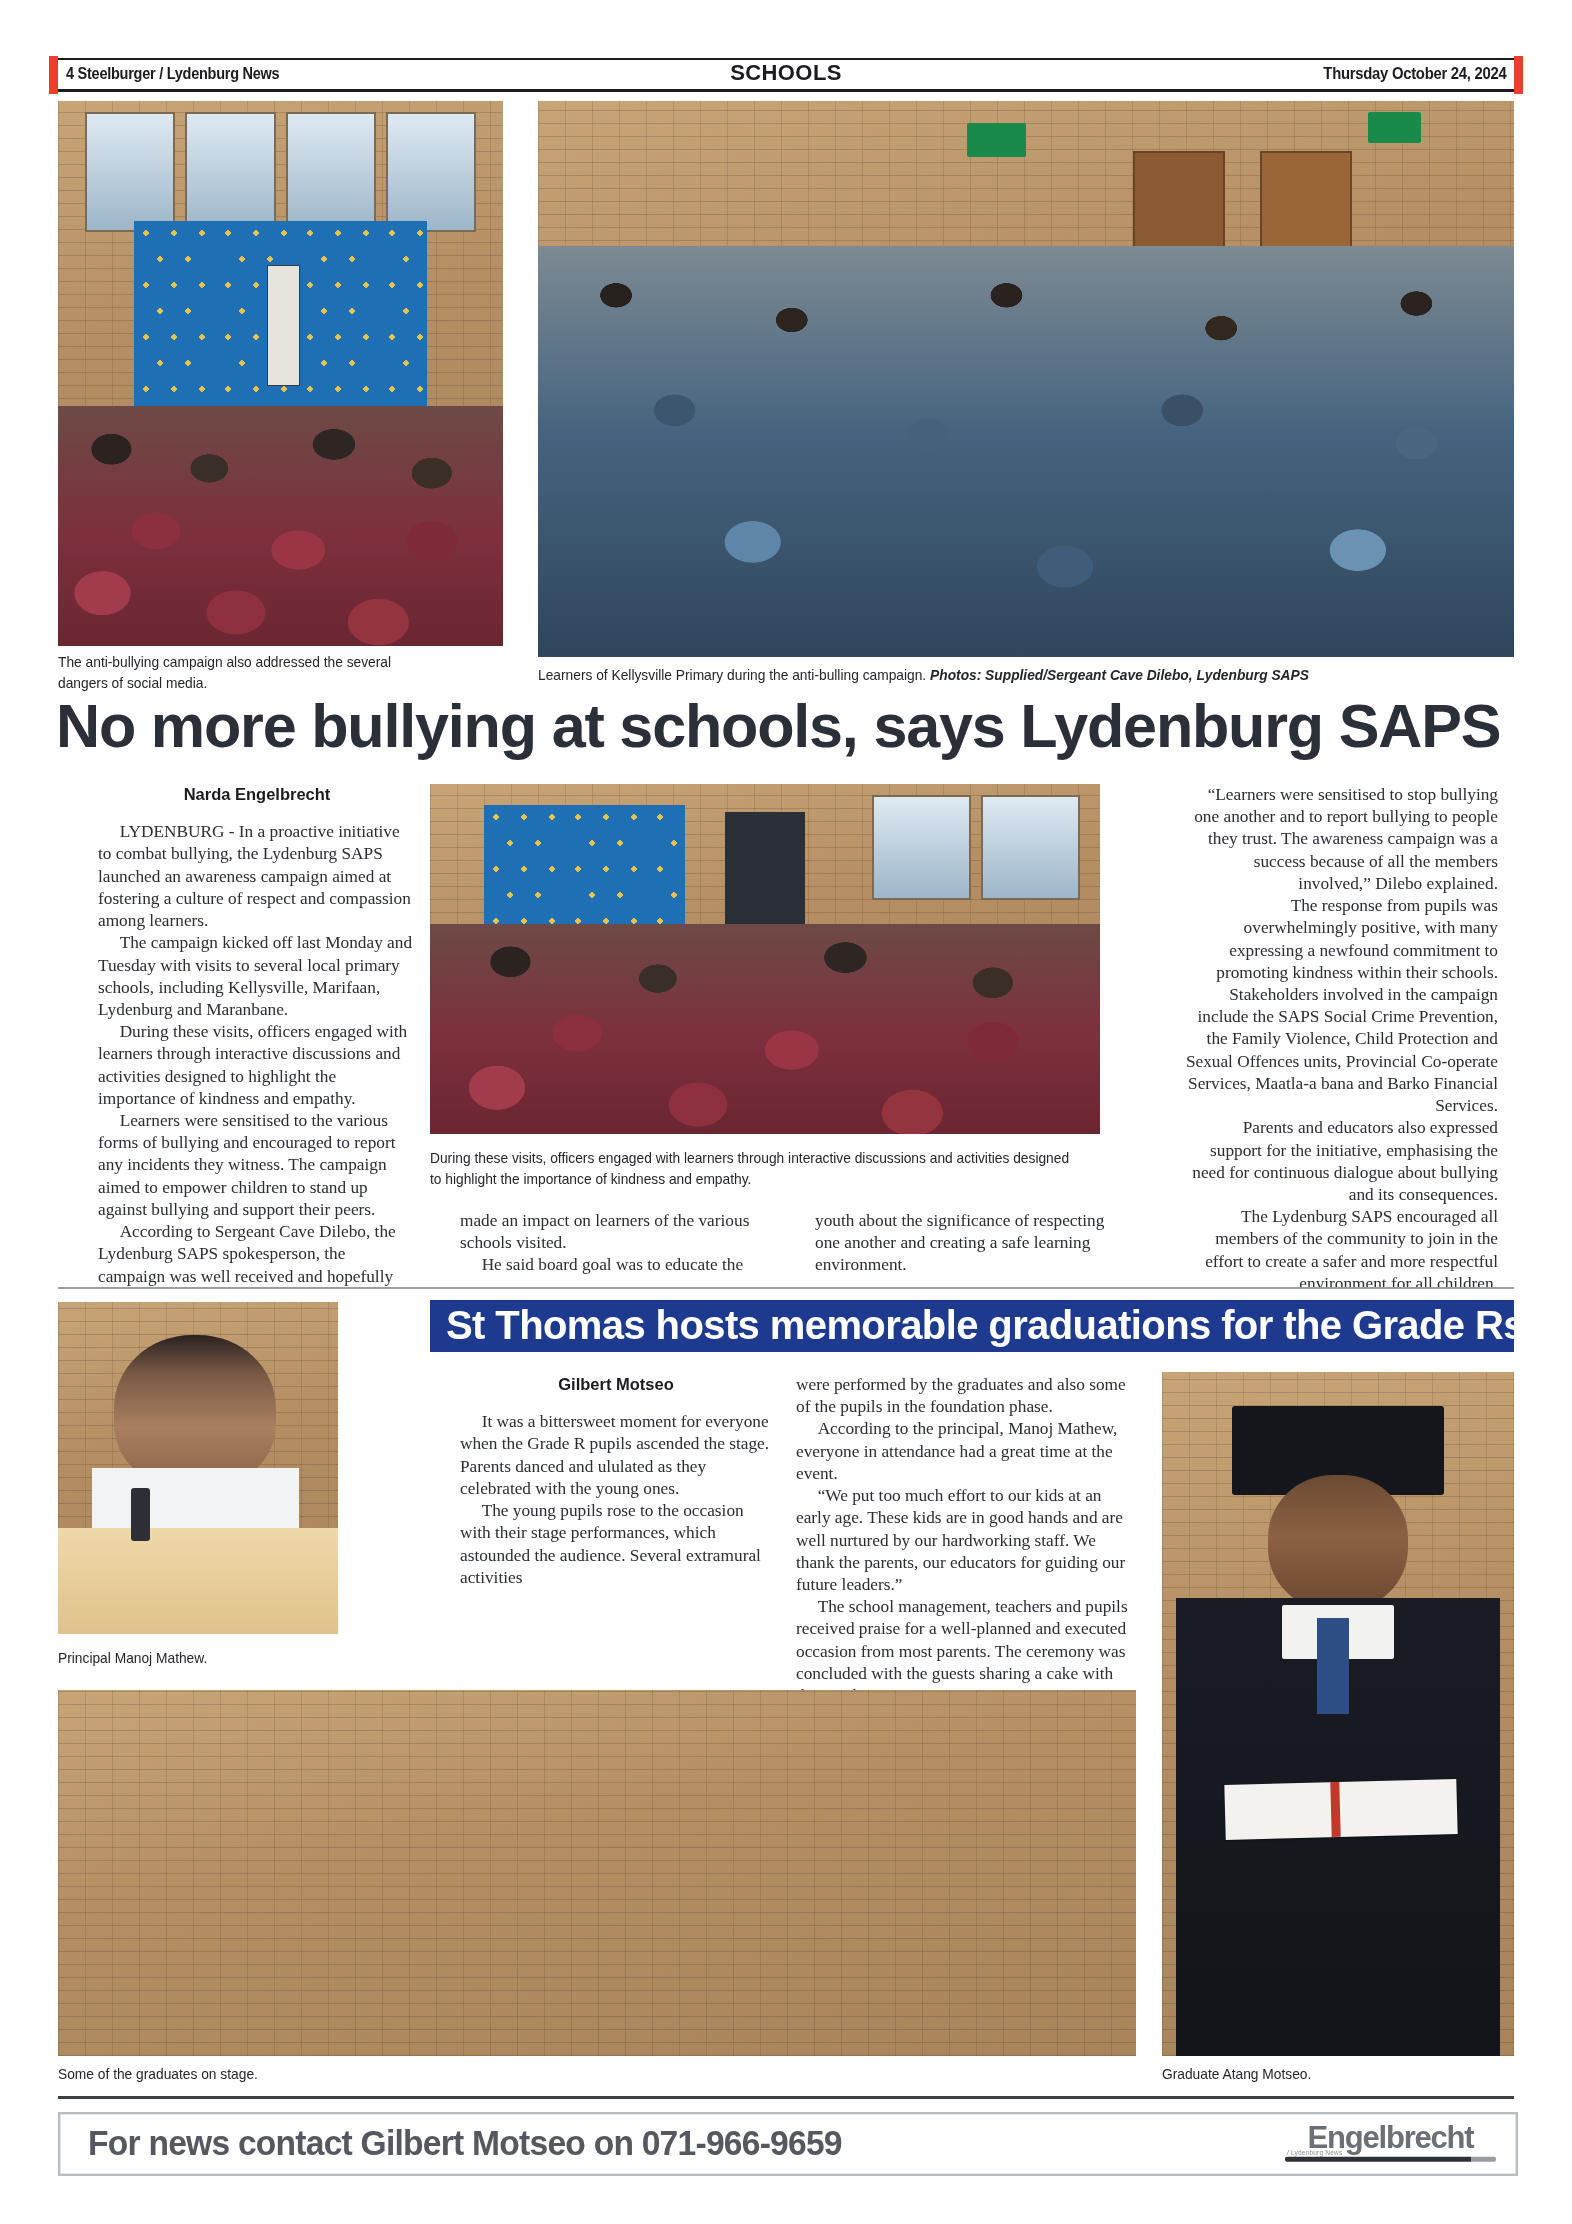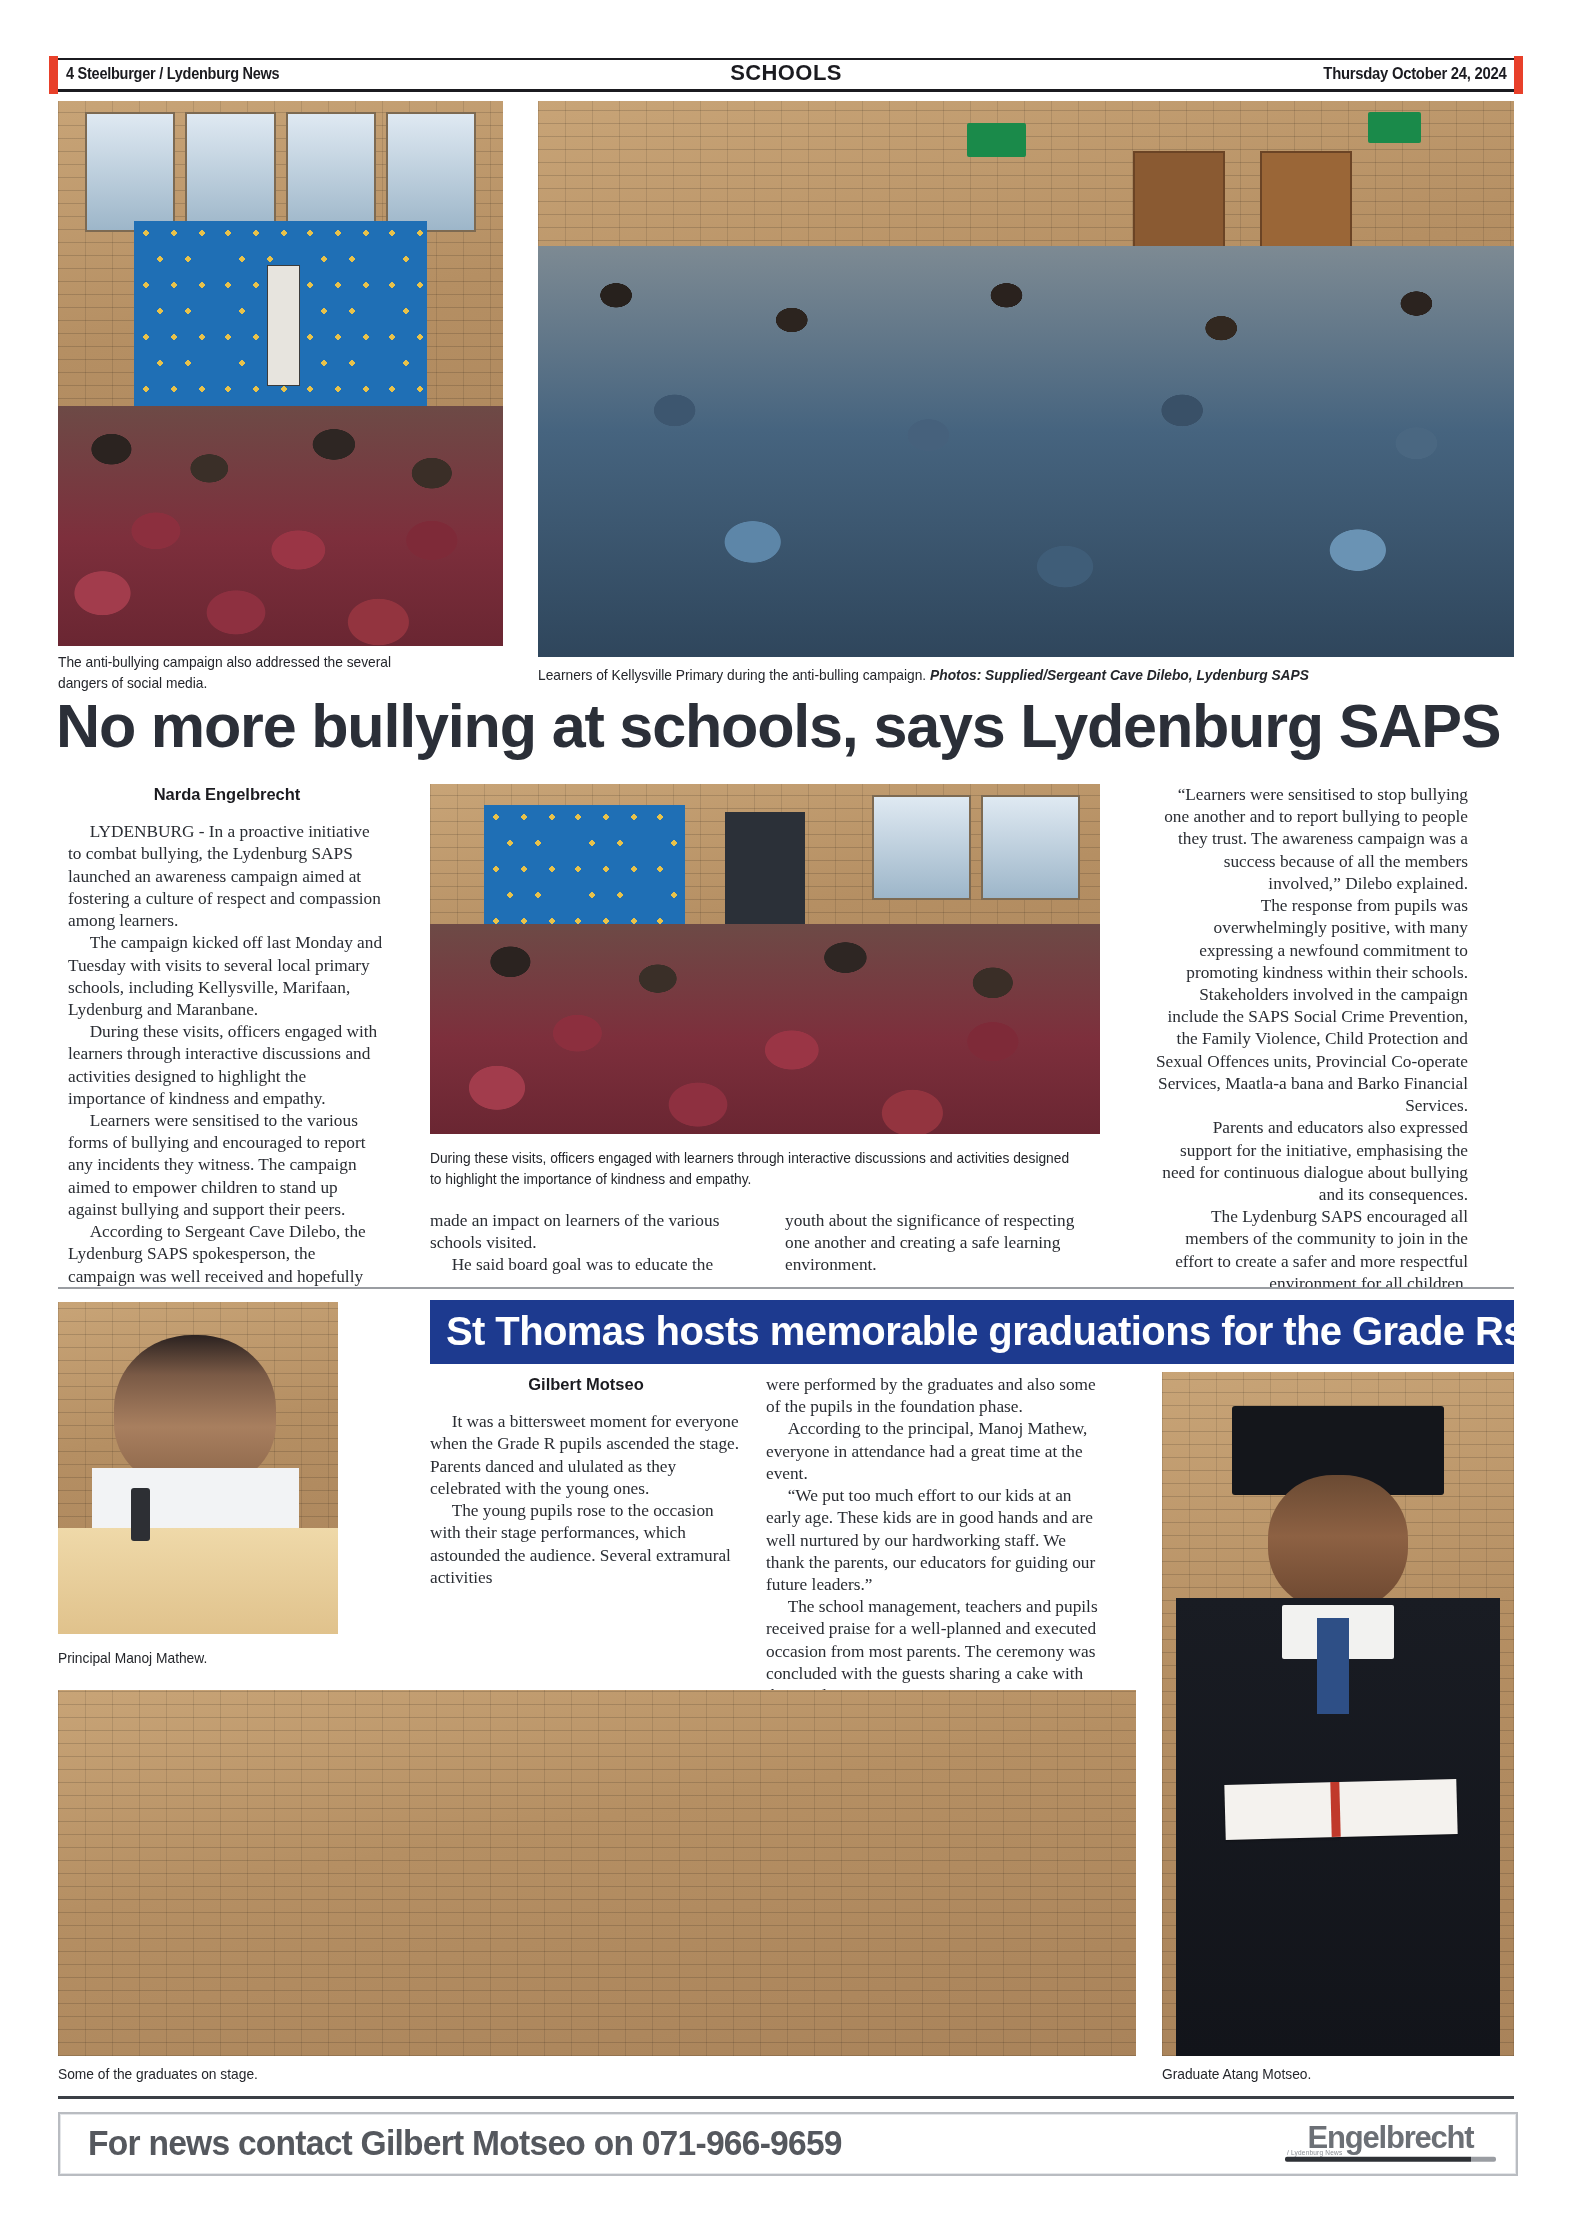--- a/index.html
+++ b/index.html
@@ -104,21 +104,21 @@
   
   .headline1{position:absolute;left:56px;top:690px;width:1460px;
     font-family:"Liberation Sans",sans-serif;font-weight:bold;font-size:62px;
     color:#2b2f38;letter-spacing:-1.2px;white-space:nowrap;
     transform:scaleX(0.985);transform-origin:left top;}
 
   
   .byline{font-family:"Liberation Sans",sans-serif;font-weight:bold;font-size:16.5px;
     color:#1b1b20;text-align:center;margin-bottom:16px;}
   .bodycol{position:absolute;font-family:"Liberation Serif",serif;font-size:17.3px;
-    line-height:1.285;color:#2a2d33;text-align:left;}
+    line-height:1.285;color:#2a2d33;text-align:left;margin-left:30px;}
   .bodycol p{margin:0;text-indent:1.25em;}
   .bodycol p.noind{text-indent:0;}
 
   
   .stbanner{position:absolute;background:#1d3a8f;}
   .stbanner span{position:absolute;left:16px;top:50%;transform:translateY(-52%);
     font-family:"Liberation Sans",sans-serif;font-weight:bold;font-size:40px;color:#fff;
     letter-spacing:-0.6px;white-space:nowrap;}
 
   
@@ -227,21 +227,21 @@
 
   <div class="photo" style="left:58px;top:1302px;width:280px;height:332px;">
     <div class="ph-inner tex-brick"></div>
     <div style="position:absolute;left:20%;top:10%;width:58%;height:46%;border-radius:48% 48% 42% 42%;
                 background:linear-gradient(180deg,#2b2220 0%,#7a5a46 26%,#a87f5f 60%,#8a6448 100%);"></div>
     <div style="position:absolute;left:12%;top:50%;width:74%;height:22%;background:#f2f3f5;"></div>
     <div class="ph-inner tex-podium" style="top:68%;"></div>
     <div style="position:absolute;left:26%;top:56%;width:7%;height:16%;background:#2d2f34;border-radius:3px;"></div>
   </div>
 
-  <div class="stbanner" style="left:430px;top:1300px;width:1084px;height:64px;">
+  <div class="stbanner" style="left:430px;top:1300px;width:1084px;height:52px;">
     <span>St Thomas hosts memorable graduations for the Grade Rs</span>
   </div>
 
   <div class="bodycol" style="left:430px;top:1374px;width:312px;">
     <div class="byline">Gilbert Motseo</div>
     <p>It was a bittersweet moment for everyone when the Grade R pupils ascended the stage. Parents danced and ululated as they celebrated with the young ones.</p>
     <p>The young pupils rose to the occasion with their stage performances, which astounded the audience. Several extramural activities</p>
   </div>
 
   <div class="bodycol" style="left:766px;top:1374px;width:336px;">

